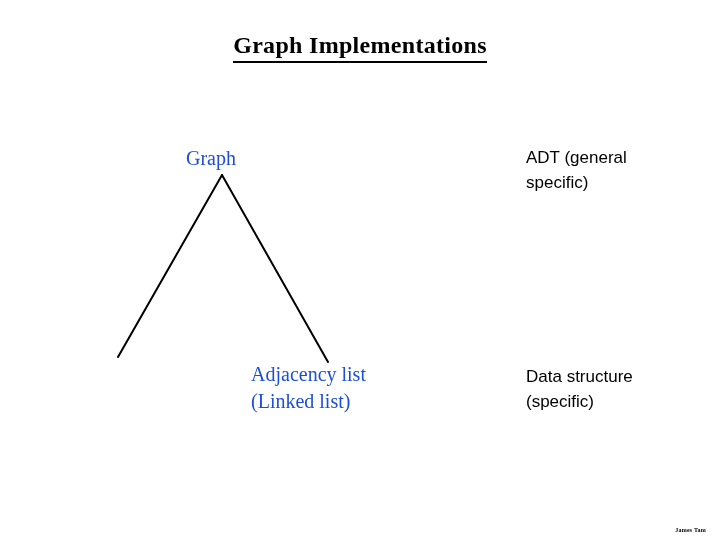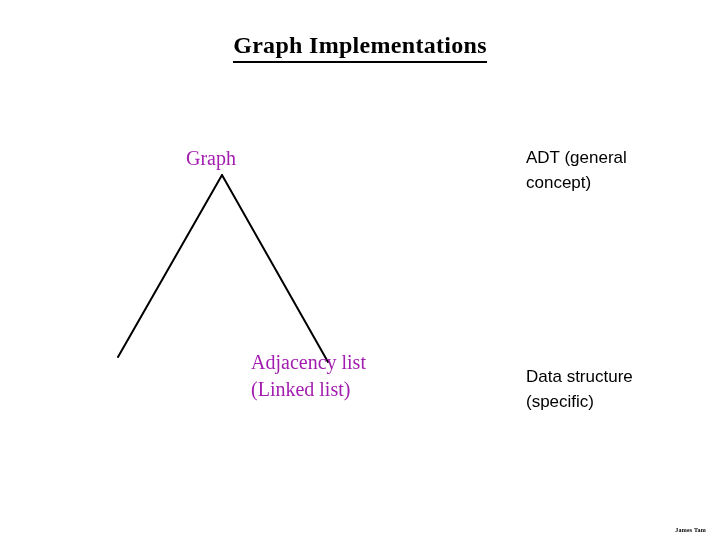--- a/index.html
+++ b/index.html
@@ -49,34 +49,34 @@
     height: 540px;
     pointer-events: none;
   }
 
   
   .node-label {
     position: absolute;
     font-family: "Liberation Serif", serif;
     font-size: 20px;
     line-height: 27px;
-    color: #a21caf;
+    color: #1d4ed8;
     white-space: pre-line;
   }
   .node-root {
     left: 186px;
     top: 145px;
   }
   .node-left {
     left: 41px;
     top: 365px;
   }
   .node-right {
     left: 251px;
-    top: 349px;
+    top: 361px;
   }
 
   
   .annotation {
     position: absolute;
     font-family: "Liberation Sans", sans-serif;
     font-size: 17px;
     line-height: 25px;
     color: #000000;
     white-space: pre-line;
@@ -118,20 +118,20 @@
     <line x1="222" y1="175" x2="328" y2="362" stroke="#000000" stroke-width="2" stroke-linecap="round"></line>
   </svg>
 
   <div class="node-label node-root">Graph</div>
 
 
   <div class="node-label node-right">Adjacency list
 (Linked list)</div>
 
   <div class="annotation annot-top">ADT (general
-concept)</div>
+specific)</div>
 
   <div class="annotation annot-bottom">Data structure
 (specific)</div>
 
   <div class="footer-credit">James Tam</div>
 
 </div>
 
 </body></html>

